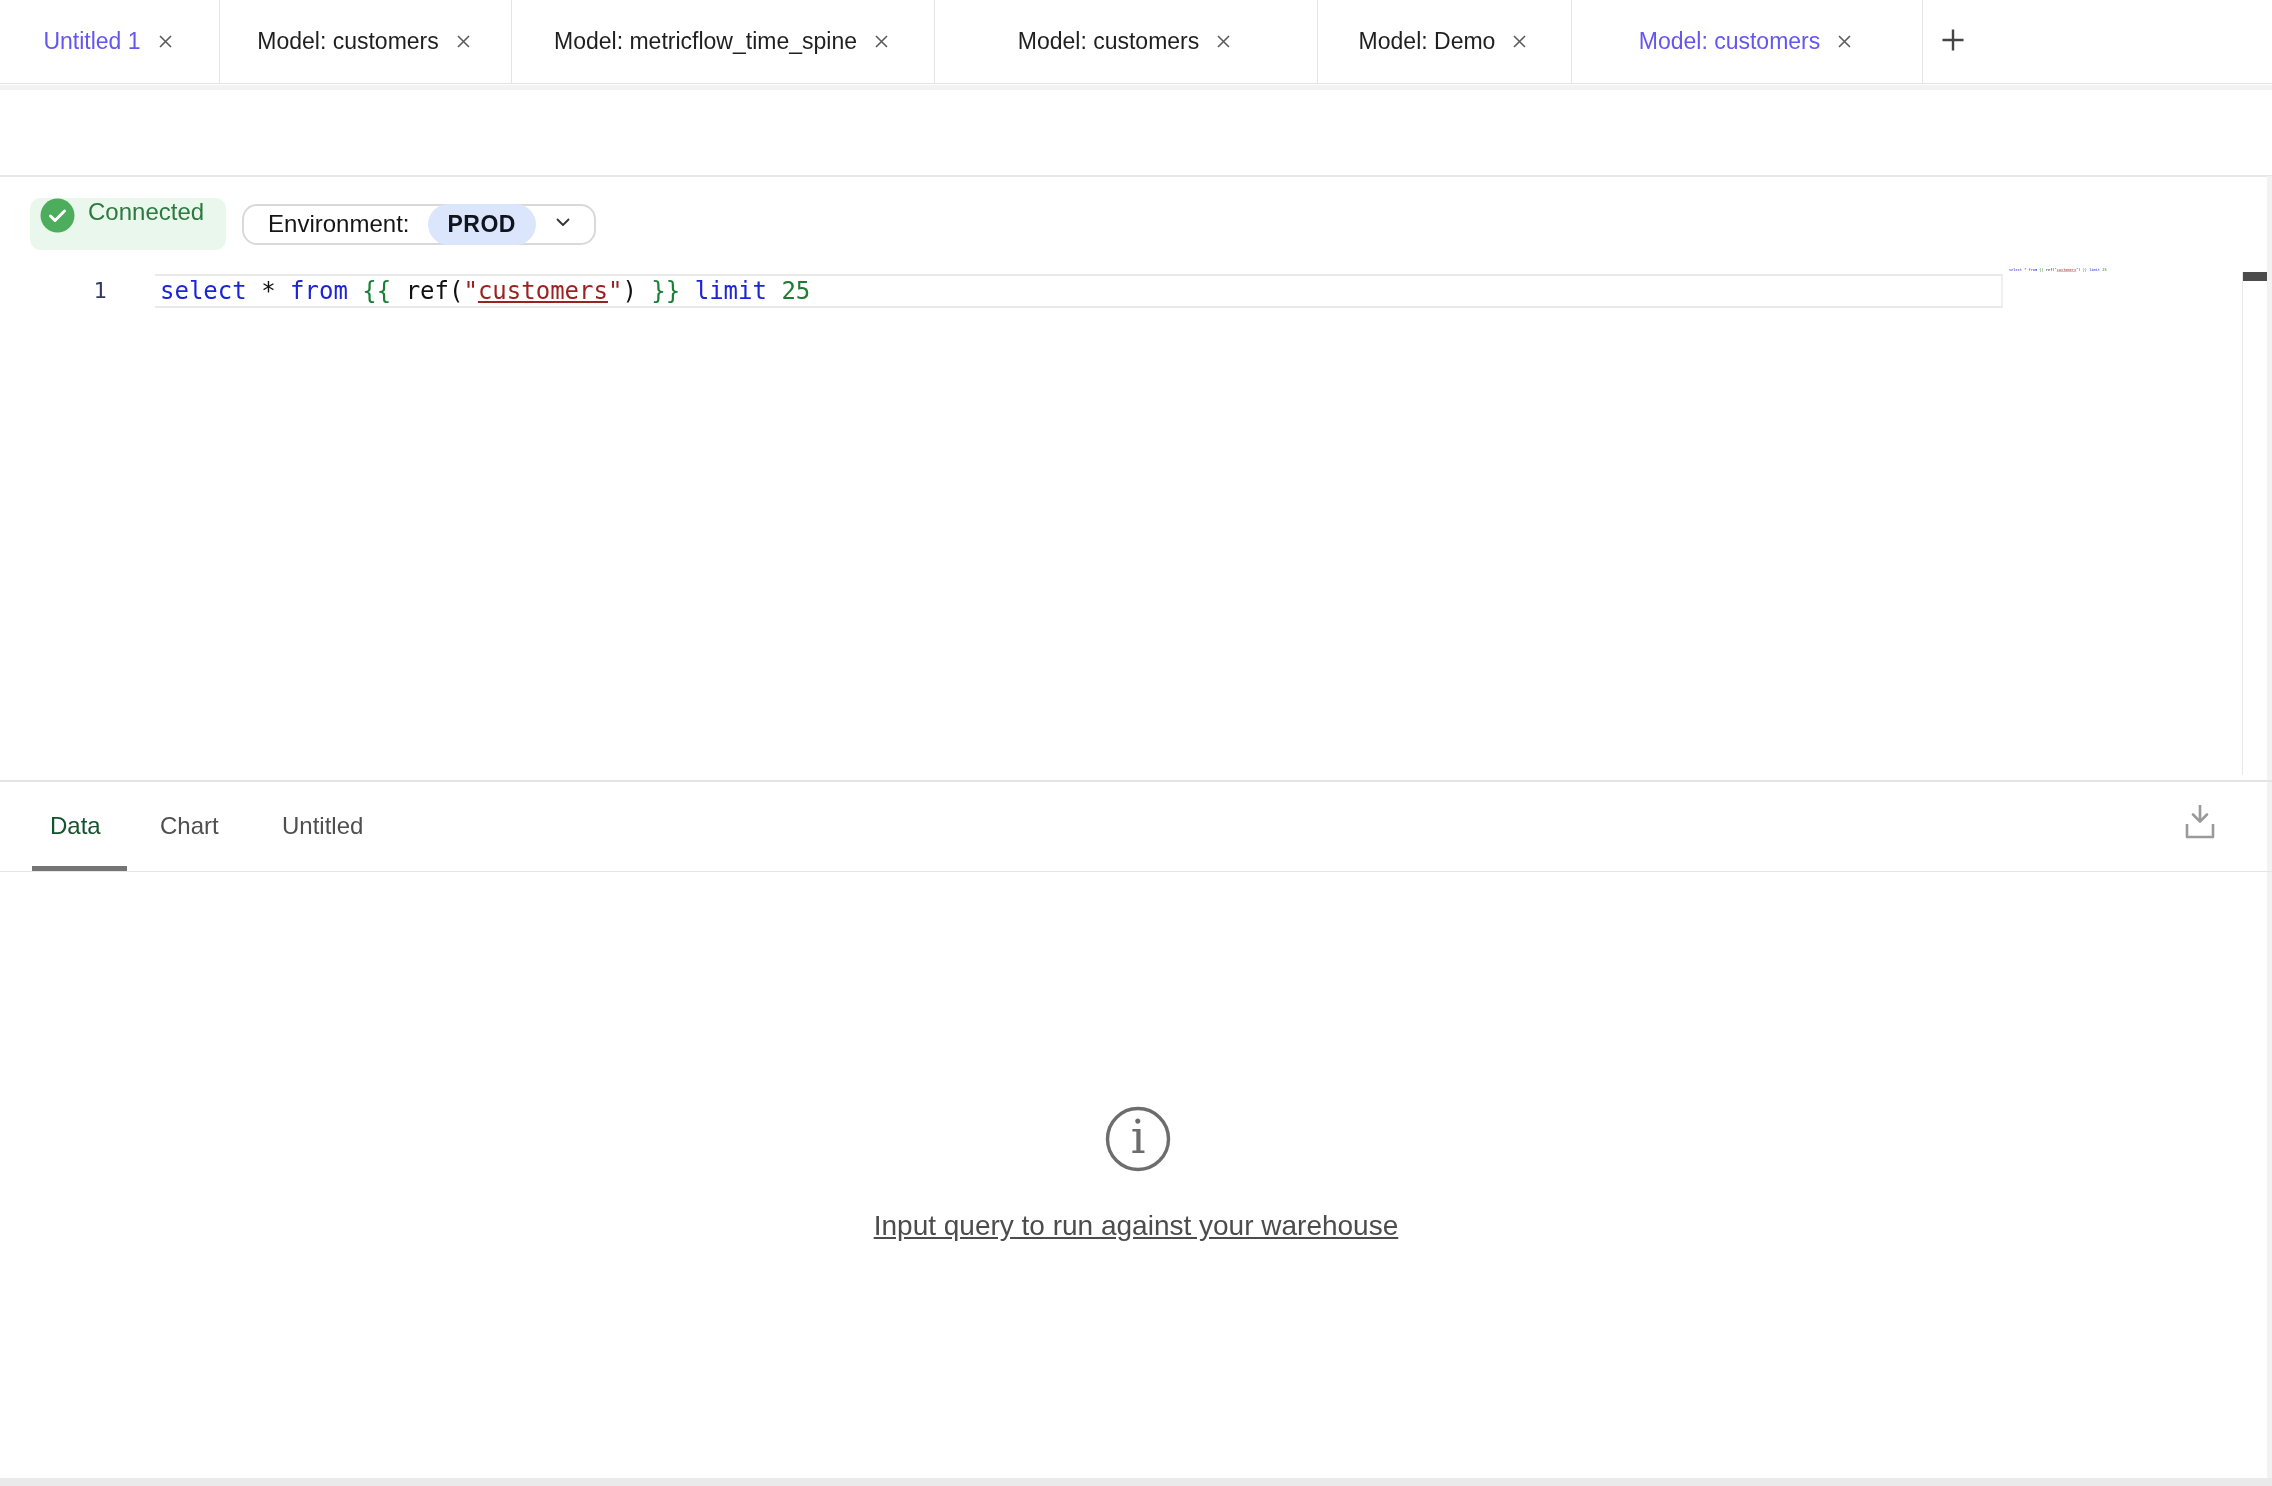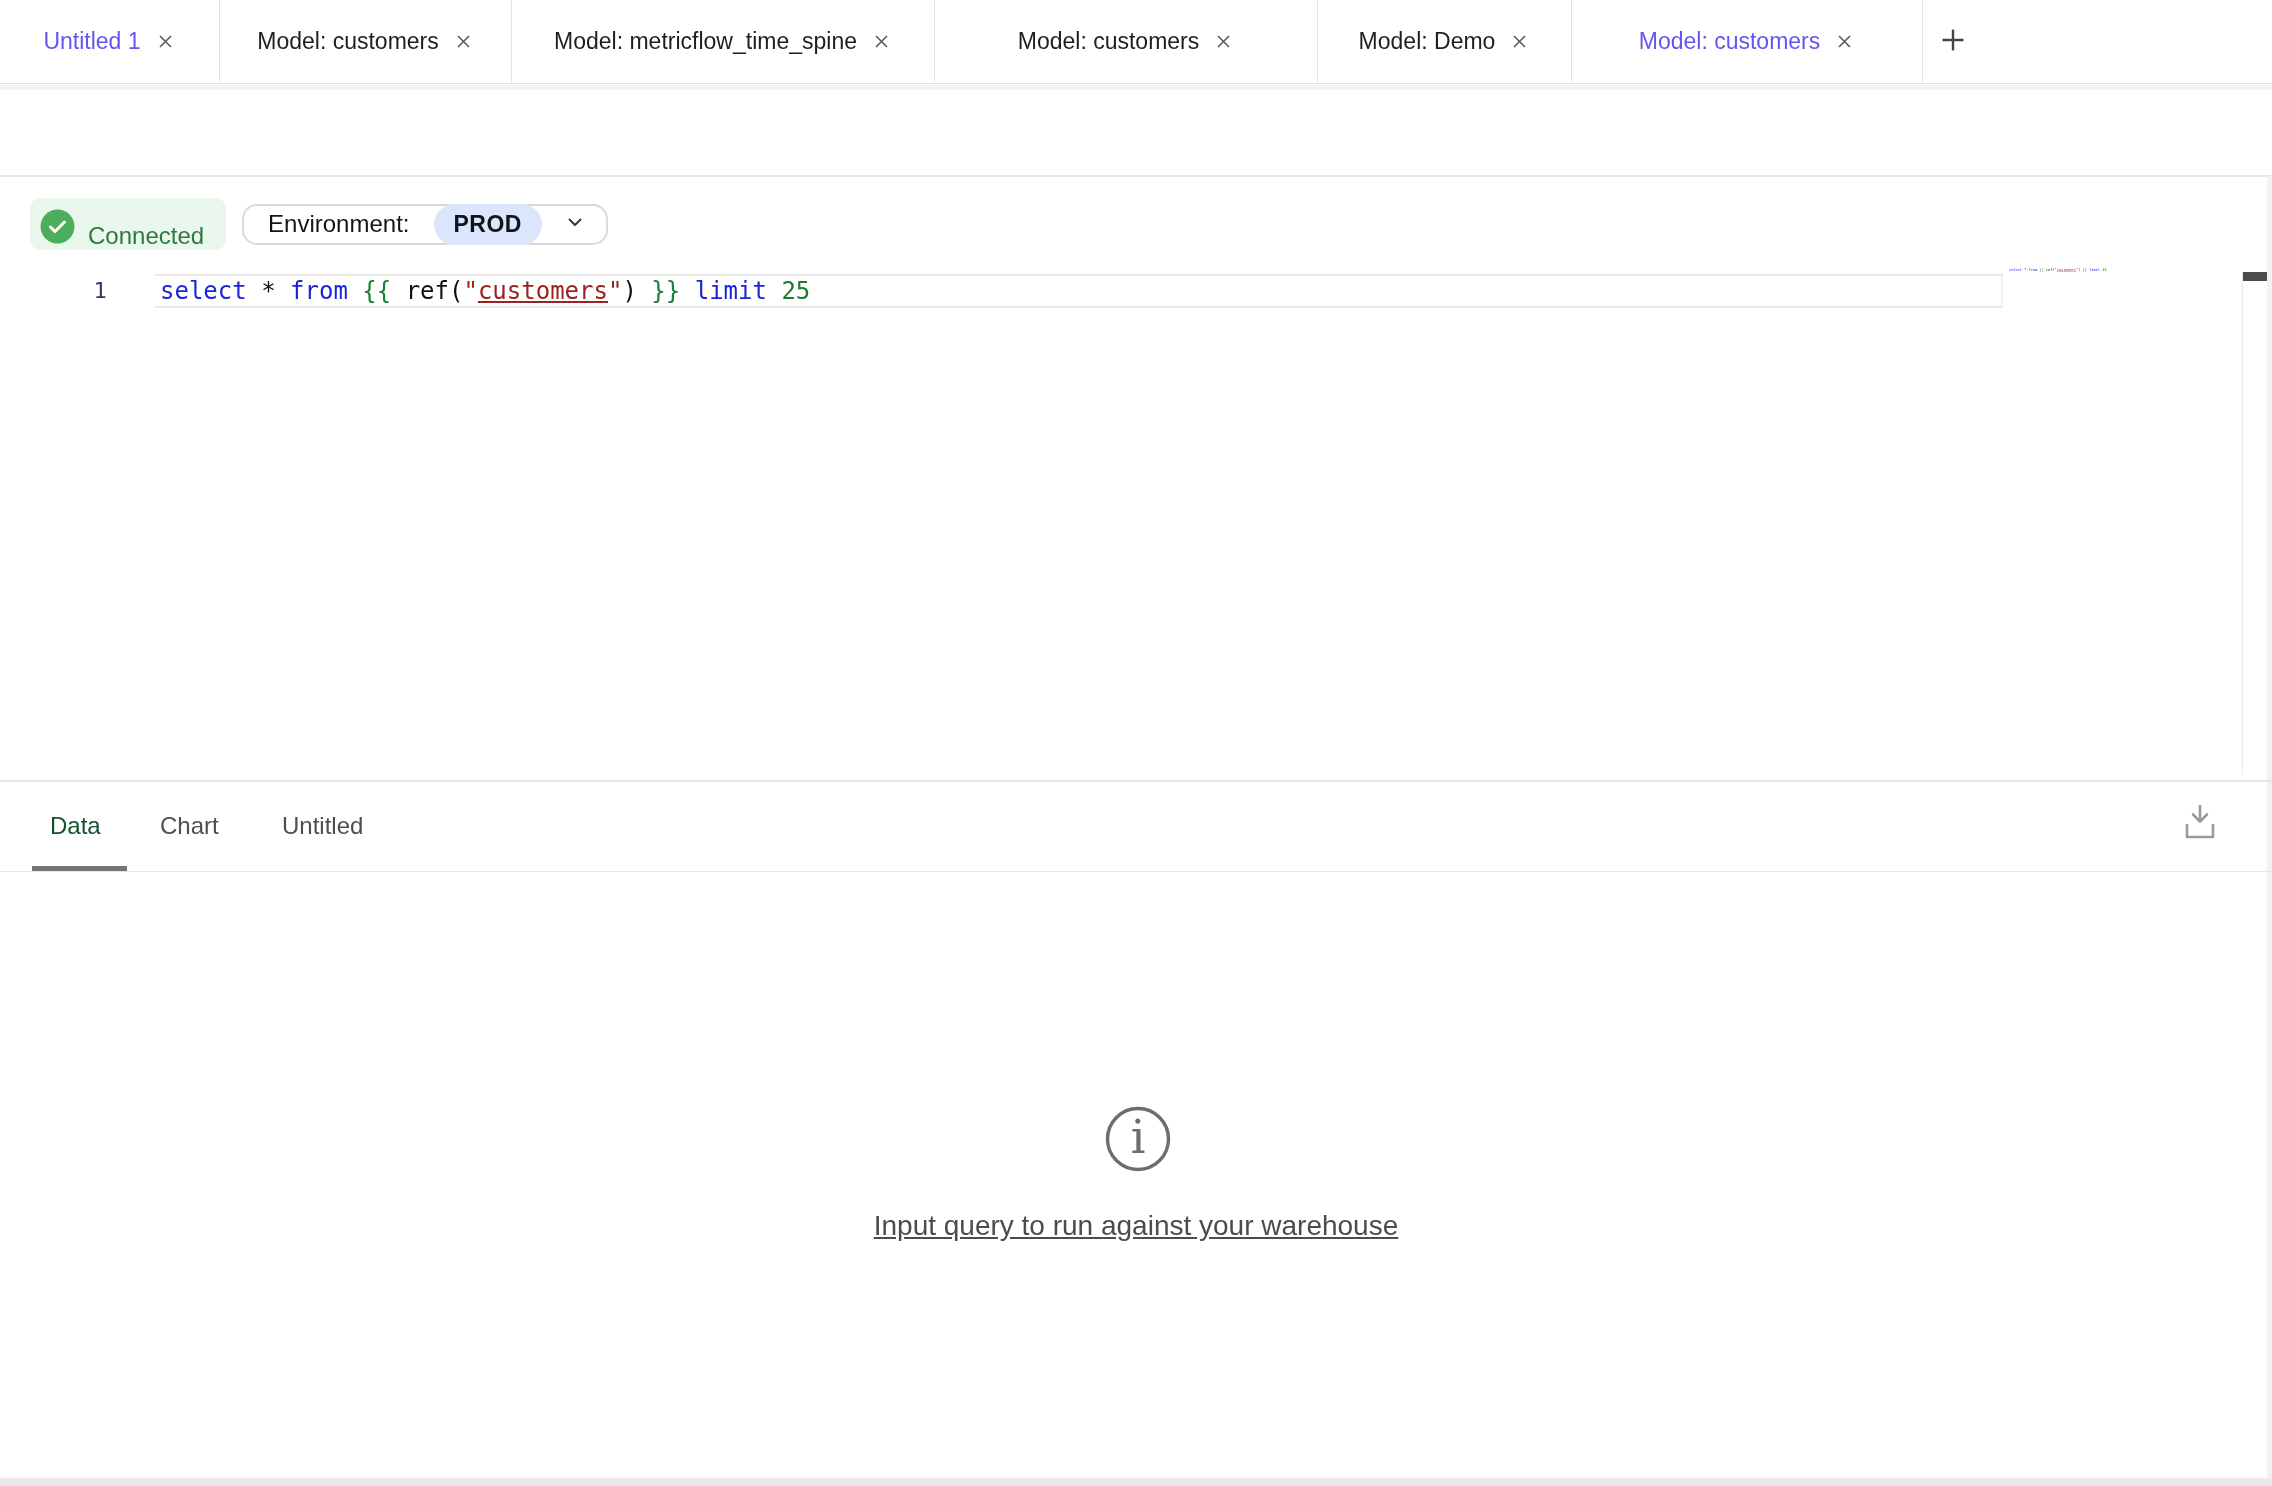--- a/index.html
+++ b/index.html
@@ -18,23 +18,23 @@
 
   
   .toolbar { position:absolute; top:90px; left:0; right:0; height:85px; display:flex; align-items:center; justify-content:flex-end; gap:38px; padding-right:35px; background:#fff; }
   .bookmark-btn { display:flex; align-items:center; justify-content:center; cursor:pointer; }
   .btn-develop { height:60px; display:flex; align-items:center; gap:14px; padding:0 24px; border:2px solid #c8c8c8; border-radius:16px; background:#fff; font-size:24px; color:#1d1d1d; cursor:pointer; }
   .btn-run { height:60px; display:flex; align-items:center; gap:12px; padding:0 24px; border:none; border-radius:14px; background:#1b1b1b; font-size:24px; font-weight:600; color:#ffffff; cursor:pointer; }
   .toolbar-divider { position:absolute; top:175px; left:0; right:0; height:2px; background:#e8e8e8; }
 
   
   .statusrow { position:absolute; top:198px; left:30px; display:flex; align-items:center; gap:16px; }
-  .badge-connected { height:52px; display:flex; align-items:flex-end; gap:13px; padding:0 22px 0 10px; background:#e9f7ed; border-radius:11px; }
+  .badge-connected { height:52px; display:flex; align-items:flex-start; gap:13px; padding:0 22px 0 10px; background:#e9f7ed; border-radius:11px; }
   .badge-connected span { font-size:24px; font-weight:500; color:#2d7a3e; }
-  .env-select { height:41px; display:flex; align-items:center; gap:24px; padding:0 22px 0 24px; background:#fff; border:2px solid #d9d9d9; border-radius:15px; cursor:pointer; }
+  .env-select { height:41px; display:flex; align-items:center; gap:18px; padding:0 22px 0 24px; background:#fff; border:2px solid #d9d9d9; border-radius:15px; cursor:pointer; }
   .env-label { font-size:24px; color:#151515; }
   .env-pill { background:#dbe5fb; border-radius:999px; padding:7px 20px; font-size:23px; font-weight:700; letter-spacing:.5px; color:#10141c; }
 
   
   .gutter-num { position:absolute; left:86px; top:278px; width:28px; text-align:center; font-family:"DejaVu Sans Mono", monospace; font-size:22px; color:#333a63; }
   .codeline { position:absolute; left:155px; top:274px; width:1848px; height:34px; border-top:2px solid #e9e9e9; border-bottom:2px solid #e9e9e9; border-right:2px solid #efefef; background:#fff; display:flex; align-items:center; padding-left:5px; font-family:"DejaVu Sans Mono", monospace; font-size:24px; white-space:pre; cursor:text; }
   .tk-kw { color:#1c24d8; }
   .tk-pl { color:#111111; }
   .tk-br { color:#1a8038; }
   .tk-st { color:#9c2121; }

